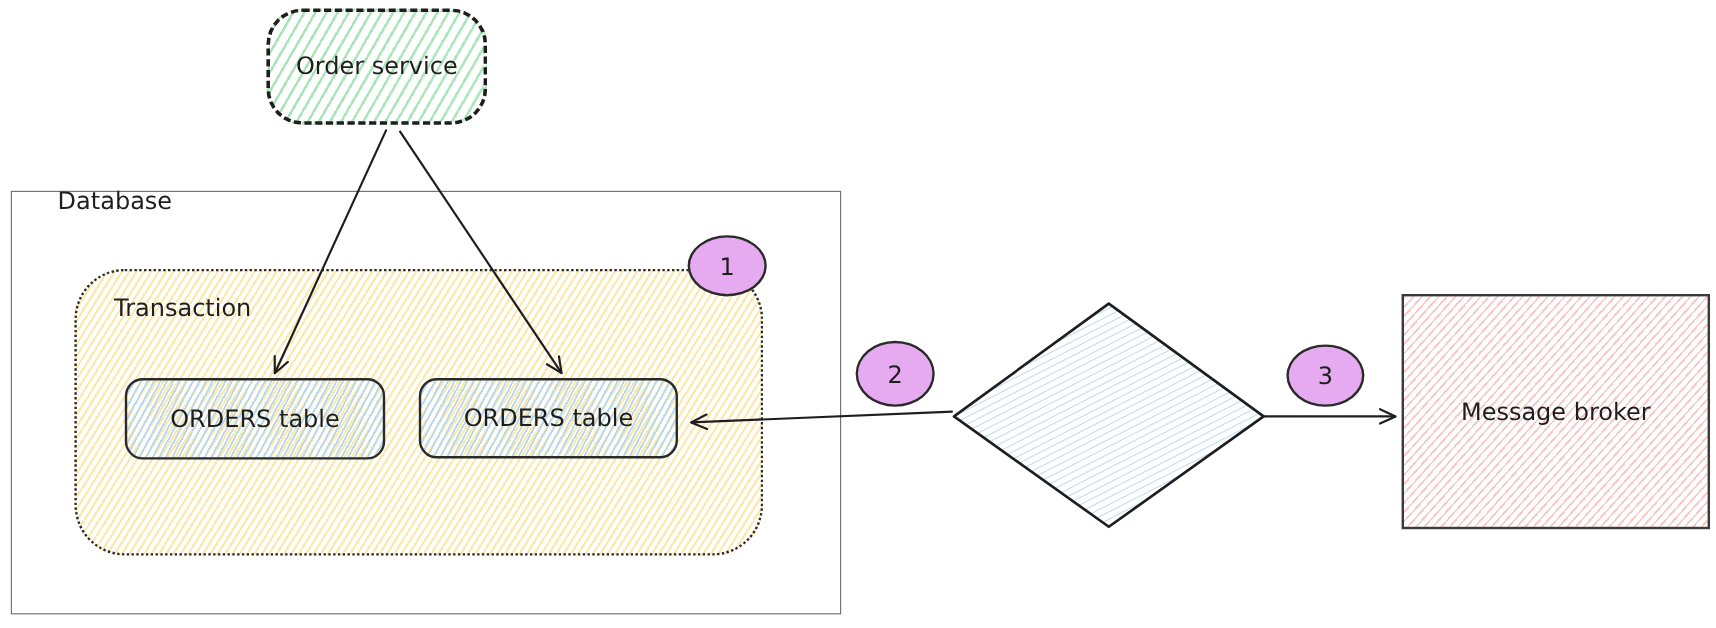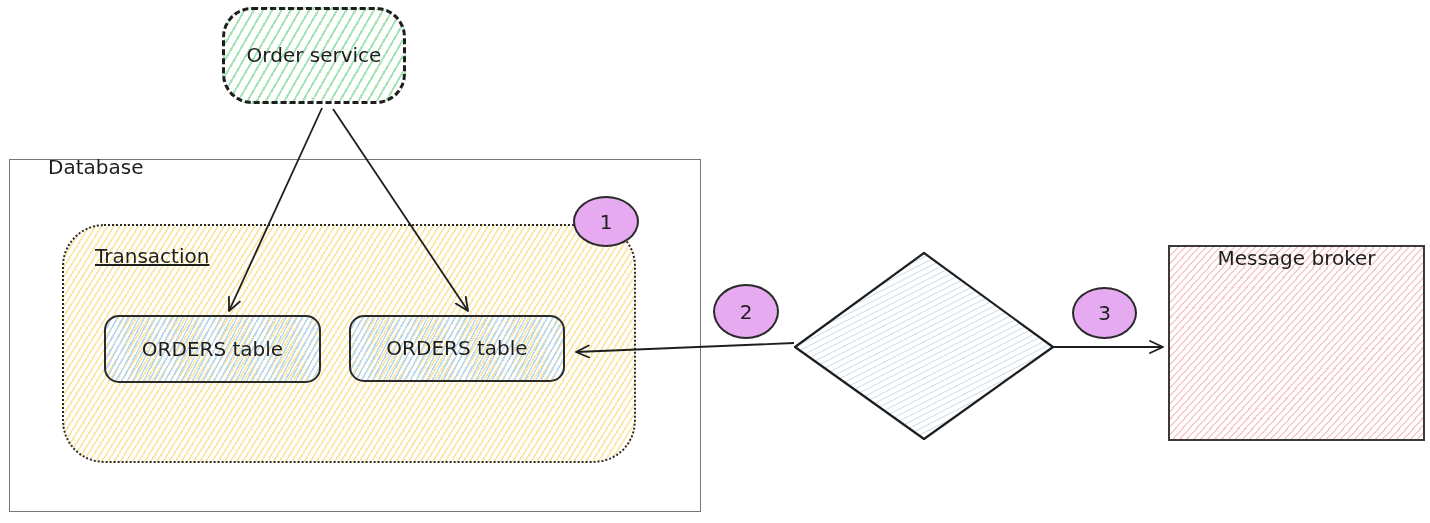--- a/index.html
+++ b/index.html
@@ -40,39 +40,39 @@
   .db-lbl { position: absolute; left: 48px; top: 156px; z-index: 2; }
 
   
   .transaction {
     left: 62px; top: 224px; width: 574px; height: 239px;
     border: 2.5px dotted #2b2b2b;
     border-radius: 42px;
     background: repeating-linear-gradient(122deg, #fbe6a4 0px, #fbe6a4 1.7px, transparent 1.7px, transparent 5.2px);
     z-index: 2;
   }
-  .tx-lbl { position: absolute; left: 95px; top: 245px; z-index: 3; text-decoration: underline; }
+  .tx-lbl { position: absolute; left: 95px; top: 245px; z-index: 3; }
 
   
   .table-node {
     border: 2px solid #2a2a2a;
     border-radius: 15px;
     background: repeating-linear-gradient(118deg, #b9d9f2 0px, #b9d9f2 1.5px, transparent 1.5px, transparent 4.8px);
     display: flex; align-items: center; justify-content: center;
     z-index: 3;
   }
   .orders-table { left: 104px; top: 315px; width: 217px; height: 68px; align-items: center; }
   .outbox-table { left: 349px; top: 315px; width: 216px; height: 67px; }
 
   
   .broker {
     left: 1168px; top: 245px; width: 257px; height: 196px;
     border: 2px solid #3a3a3a;
     background: repeating-linear-gradient(132deg, #f8caca 0px, #f8caca 1.5px, transparent 1.5px, transparent 5.2px);
-    display: flex; align-items: flex-start; justify-content: center;
+    display: flex; align-items: center; justify-content: center;
     z-index: 2;
   }
 
   
   .badge {
     position: absolute;
     background: #e6aaf0;
     border: 2.2px solid #2a2a2a;
     border-radius: 50%;
     display: flex; align-items: center; justify-content: center;

